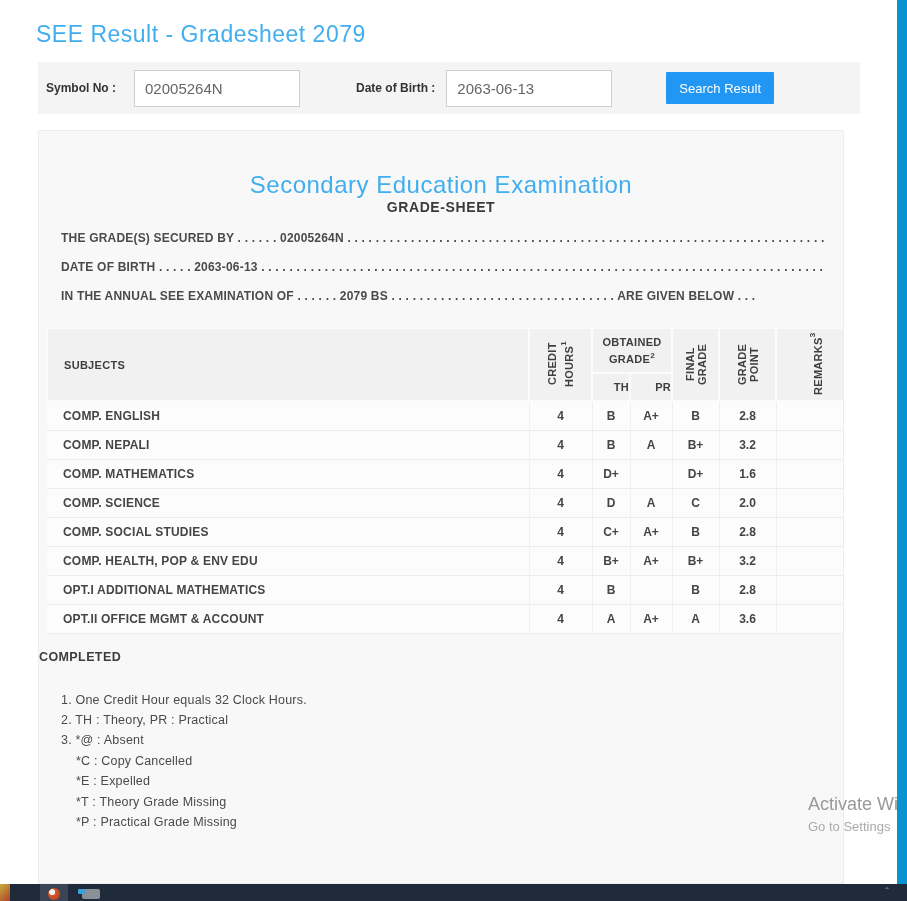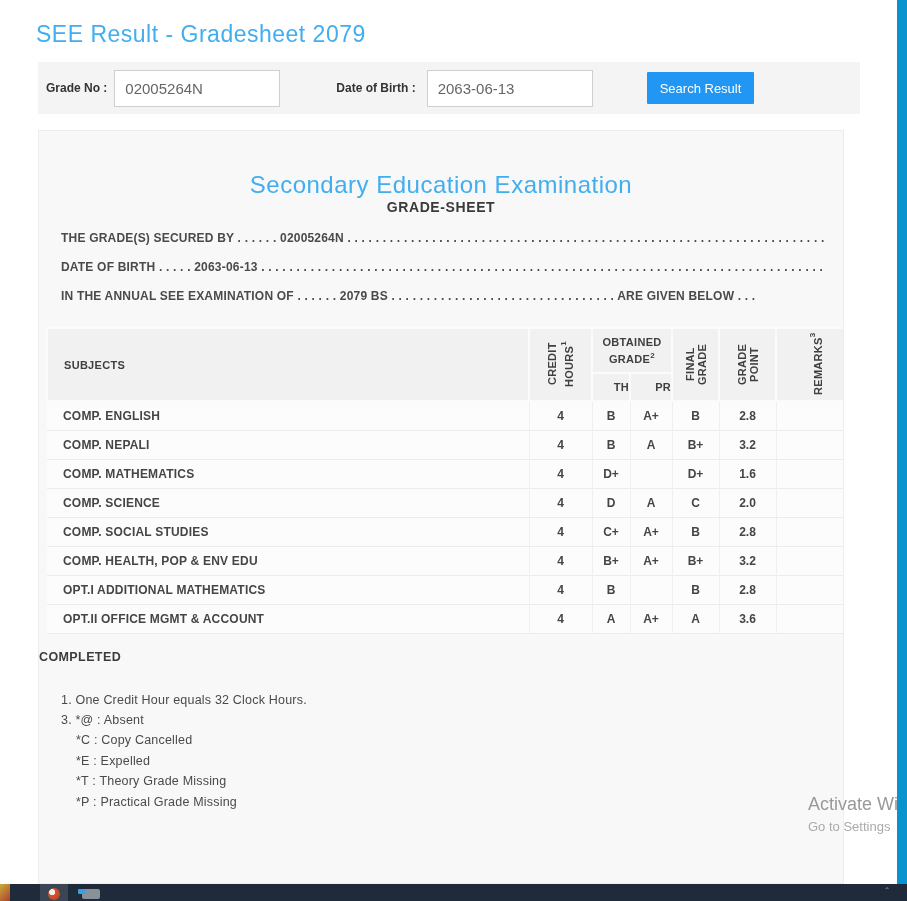--- a/index.html
+++ b/index.html
@@ -25,21 +25,21 @@
   }
   .form-label { font-size:12px; font-weight:700; color:#333; white-space:nowrap; }
   .lbl-symbol { margin-left:8px; }
   .txt-input {
     width:166px; height:37px;
     border:1px solid #cfcfcf; background:#fff;
     font-family:"Liberation Sans",sans-serif;
     font-size:15px; color:#666; padding:0 10px;
     outline:none;
   }
-  .input-symbol { margin-left:7px; }
+  .input-symbol { margin-left:18px; }
   .lbl-dob { margin-left:56px; }
   .input-dob { margin-left:11px; }
   .search-btn {
     margin-left:54px; height:32px; padding:0 13px;
     background:#2196f3; color:#fff; border:none;
     font-family:"Liberation Sans",sans-serif;
     font-size:13px; cursor:pointer; border-radius:1px;
   }
   
   .card {
@@ -150,21 +150,21 @@
     margin-left:auto; margin-right:18px; margin-top:2px;
     color:#8d97a3; font-size:11px;
   }
 </style>
 </head>
 <body>
 
 <h1 class="page-title">SEE Result - Gradesheet 2079</h1>
 
 <div class="form-bar">
-  <span class="form-label lbl-symbol">Grade No :</span>
+  <span class="form-label lbl-symbol">Symbol No :</span>
   <input class="txt-input input-symbol" type="text" value="02005264N" style="">
   <span class="form-label lbl-dob">Date of Birth :</span>
   <input class="txt-input input-dob" type="text" value="2063-06-13" style="">
   <button class="search-btn">Search Result</button>
 </div>
 
 <div class="card">
   <div class="gs-heading">Secondary Education Examination</div>
   <div class="gs-subheading">GRADE-SHEET</div>
 
@@ -281,20 +281,21 @@
           <td class="cell-val">3.6</td>
           <td class="cell-val"></td>
         </tr>
       </tbody>
   </table>
 
   <div class="status-line">COMPLETED</div>
 
   <div class="footnotes">
       <div class="footnote">1. One Credit Hour equals 32 Clock Hours.</div>
+      <div class="footnote">2. TH : Theory, PR : Practical</div>
       <div class="footnote">3. *@ : Absent</div>
       <div class="footnote indent">*C : Copy Cancelled</div>
       <div class="footnote indent">*E : Expelled</div>
       <div class="footnote indent">*T : Theory Grade Missing</div>
       <div class="footnote indent">*P : Practical Grade Missing</div>
     </div>
 </div>
 
 <div class="watermark">
   <div class="wm-1">Activate Wi</div>

